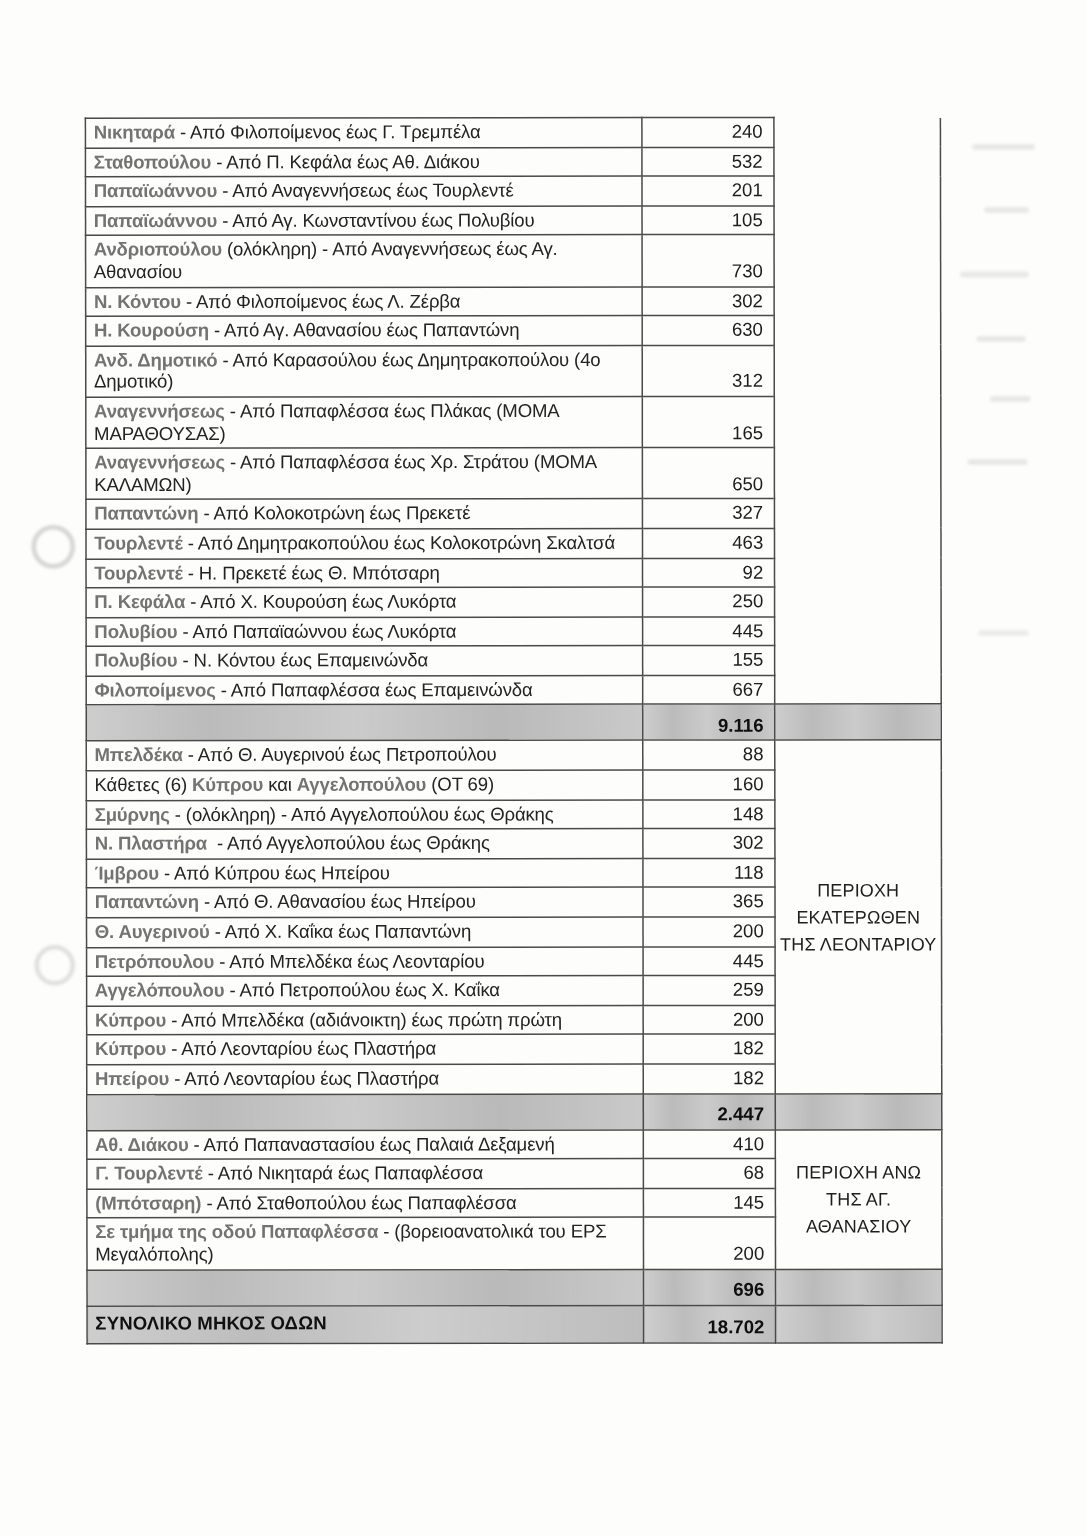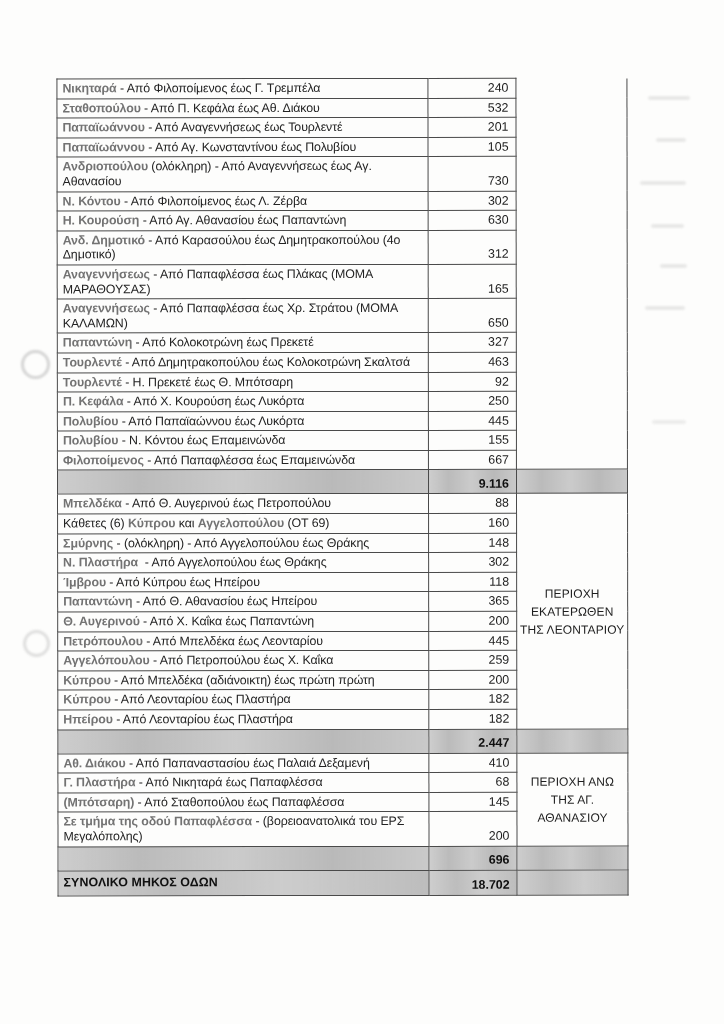--- a/index.html
+++ b/index.html
@@ -253,21 +253,21 @@
         <tr>
           <td class="c-name"><b>Αθ. Διάκου</b><span> - Από Παπαναστασίου έως Παλαιά Δεξαμενή</span></td>
           <td class="c-val">410</td>
           <td class="c-region" rowspan="4">
             <div class="region-label">ΠΕΡΙΟΧΗ ΑΝΩ
 ΤΗΣ ΑΓ.
 ΑΘΑΝΑΣΙΟΥ</div>
           </td>
         </tr>
         <tr>
-          <td class="c-name"><b>Γ. Πλαστήρα</b><span> - Από Νικηταρά έως Παπαφλέσσα</span></td>
+          <td class="c-name"><b>Γ. Τουρλεντέ</b><span> - Από Νικηταρά έως Παπαφλέσσα</span></td>
           <td class="c-val">68</td>
         </tr>
         <tr>
           <td class="c-name"><b>(Μπότσαρη)</b><span> - Από Σταθοπούλου έως Παπαφλέσσα</span></td>
           <td class="c-val">145</td>
         </tr>
         <tr>
           <td class="c-name"><b>Σε τμήμα της οδού Παπαφλέσσα</b><span> - (βορειοανατολικά του ΕΡΣ
 Μεγαλόπολης)</span></td>
           <td class="c-val">200</td>

